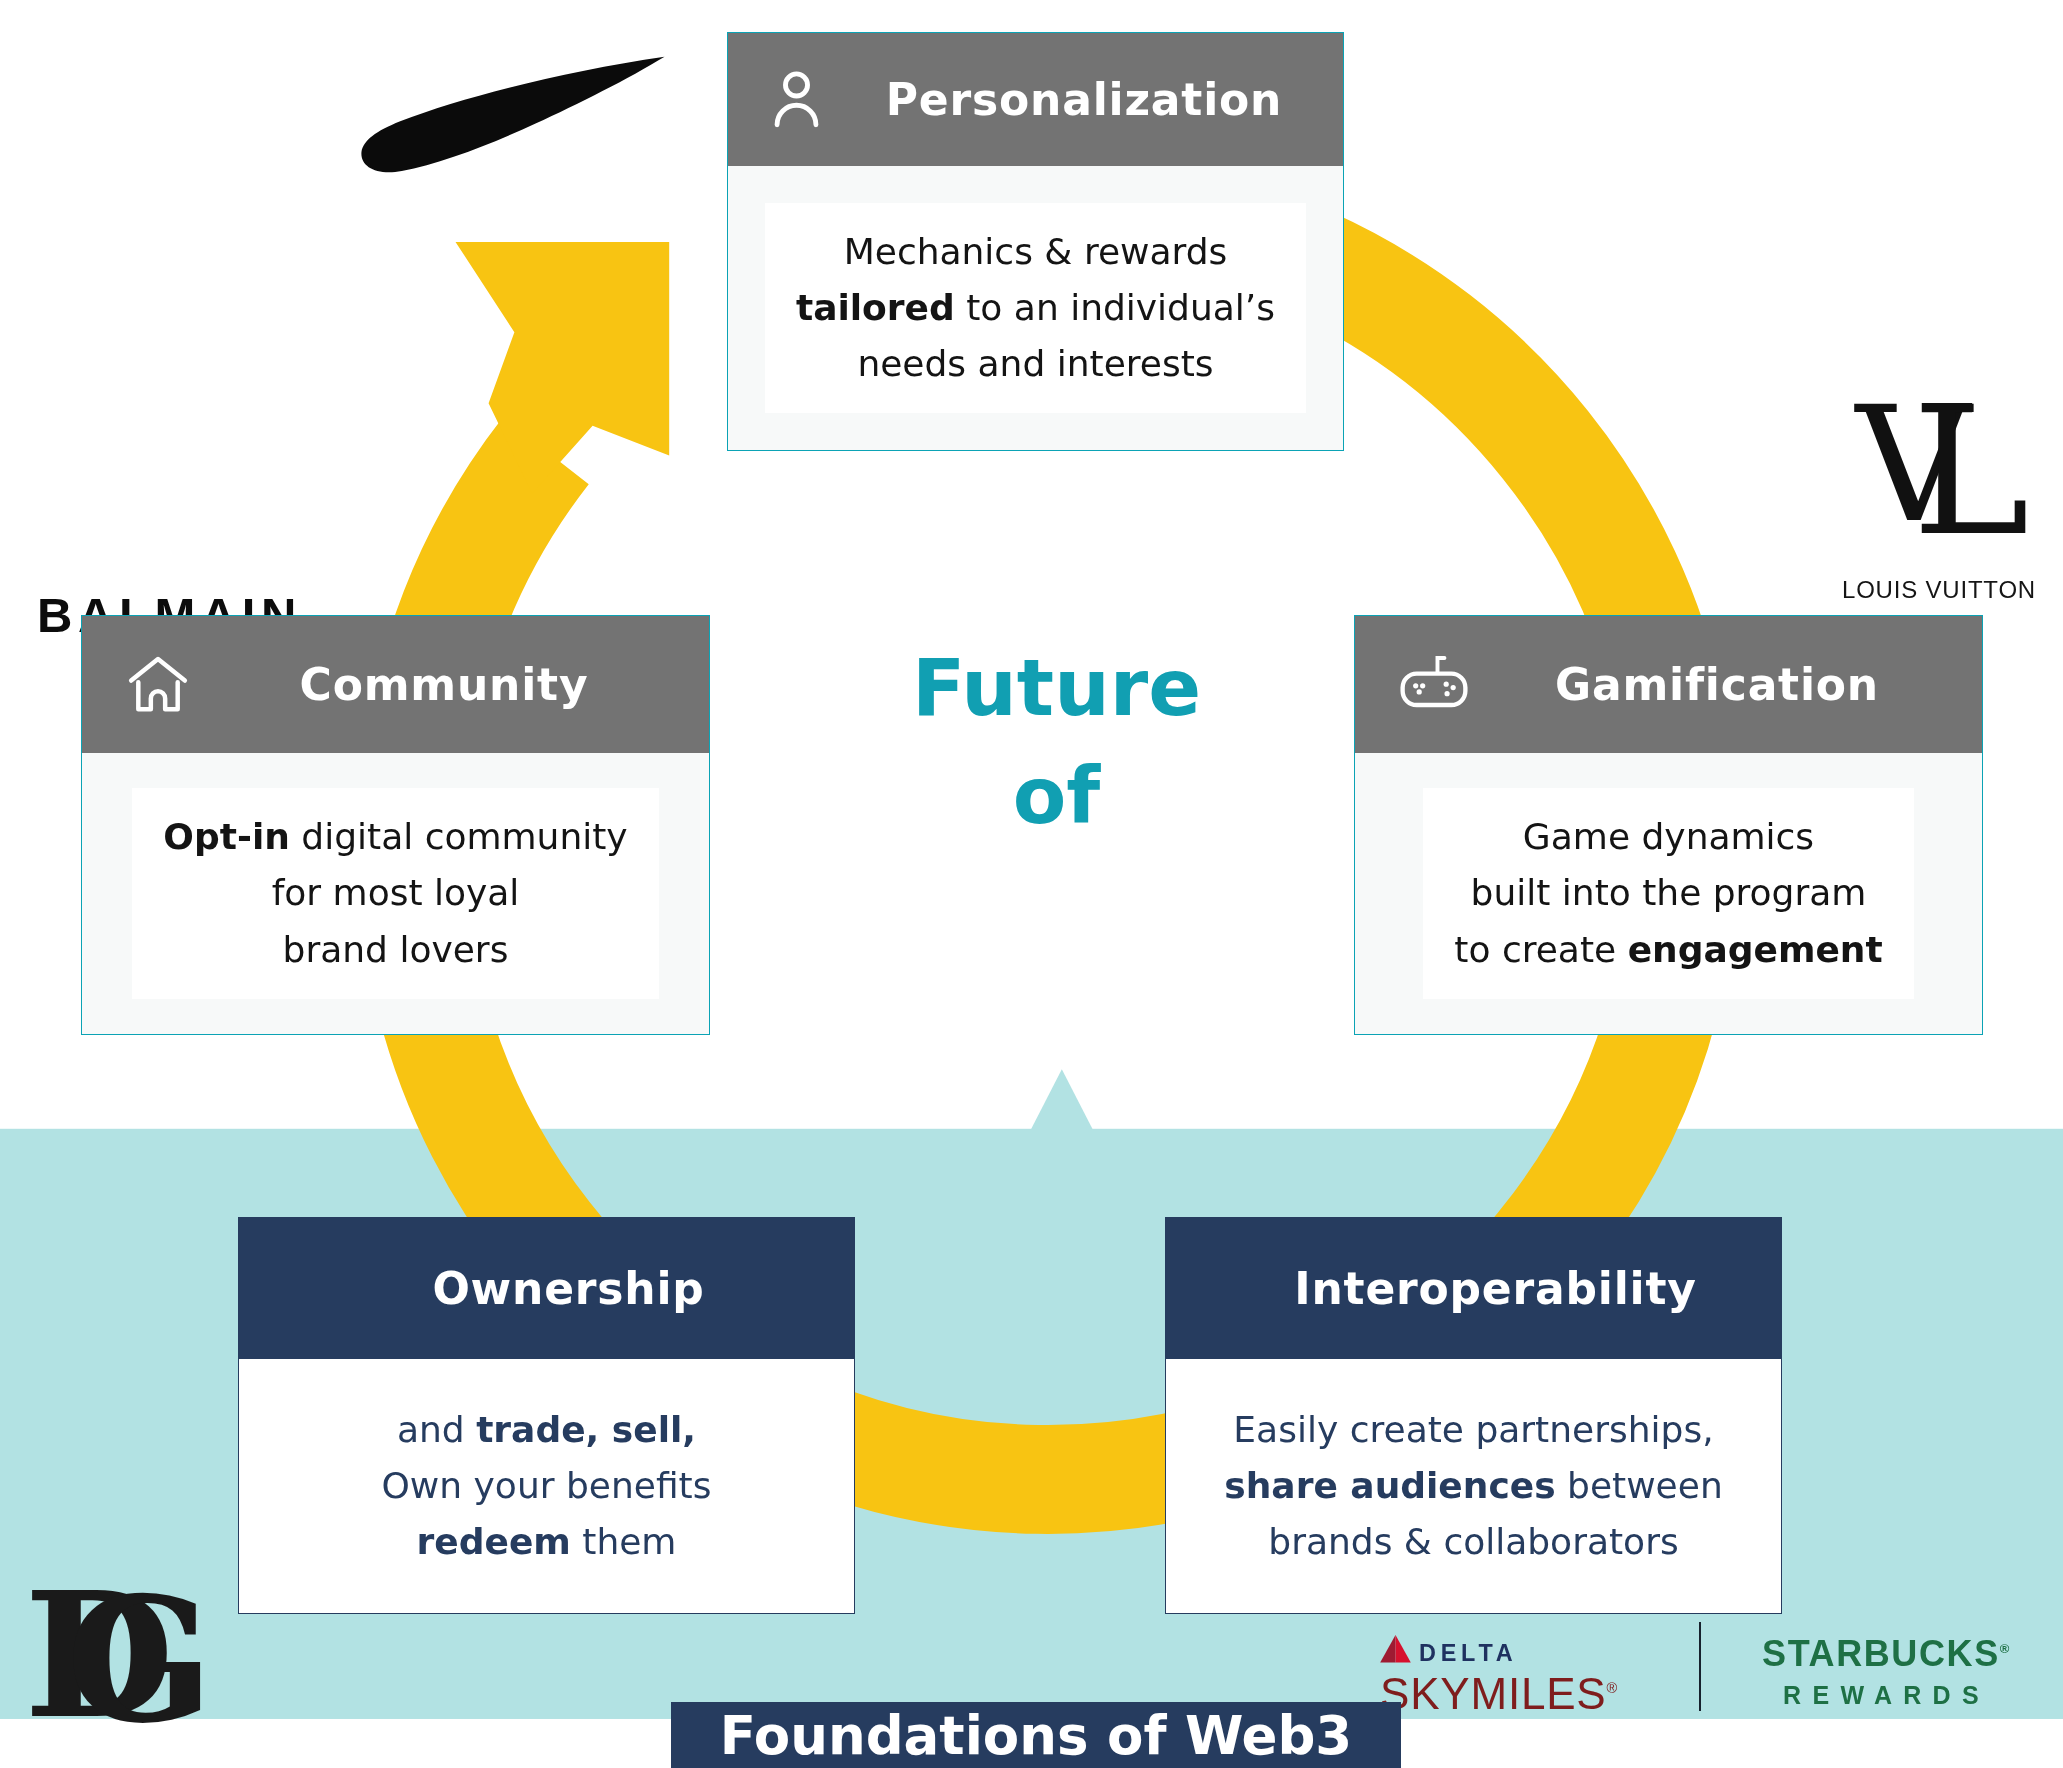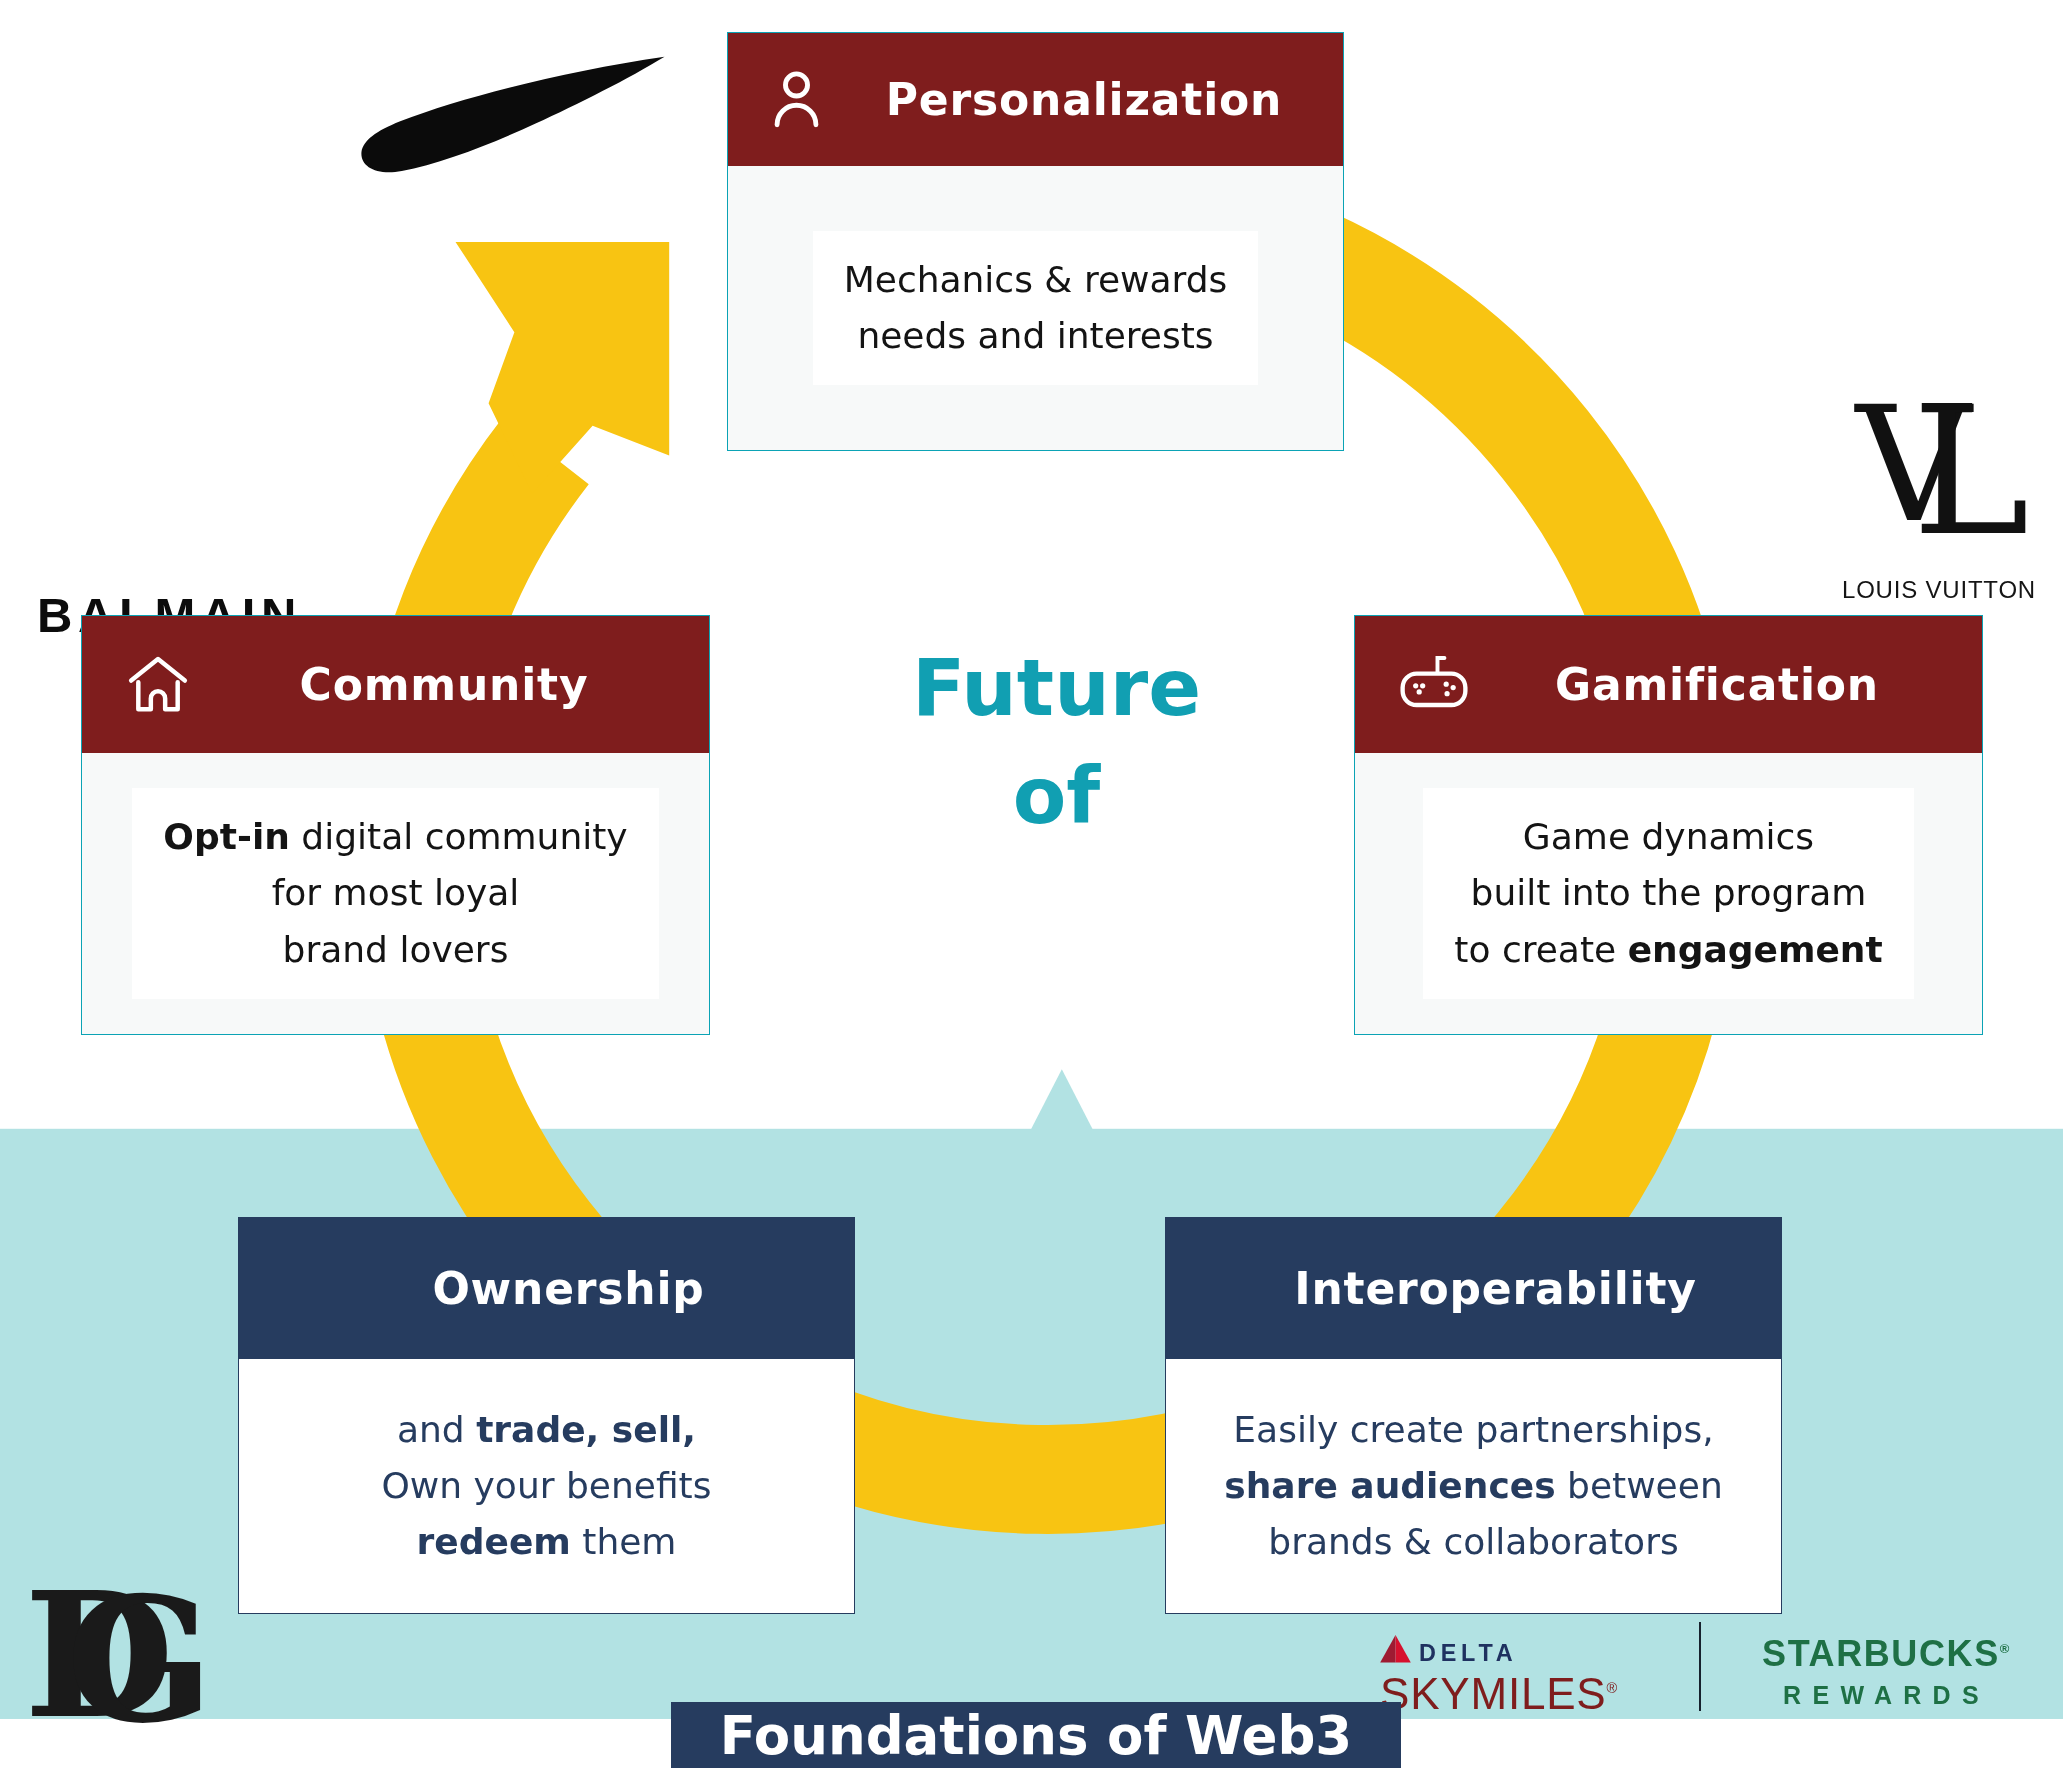--- a/index.html
+++ b/index.html
@@ -6,21 +6,21 @@
   .stage{
     position:relative; width:2064px; height:1769px; overflow:hidden;
     background:#ffffff; font-family:"DejaVu Sans", sans-serif;
   }
   .underlay{position:absolute; left:0; top:0; z-index:1;}
   
   .card{position:absolute; z-index:3; display:flex; flex-direction:column; box-sizing:border-box;}
   .card.teal{border:1.6px solid #0BA3B5; background:#F7F9F9;}
   .card.navy{border:1.6px solid #263C5F; background:#FFFFFF;}
   .card-header{position:relative; display:flex; align-items:center; justify-content:center; flex:0 0 auto;}
-  .card.teal .card-header{background:#7f1d1d;}
+  .card.teal .card-header{background:#737373;}
   .card.navy .card-header{background:#263C5F;padding-left:44px;}
   .card-title{color:#ffffff; font-weight:bold; font-size:44px; letter-spacing:0.8px;}
   .card.teal .card-title{margin-left:97px;}
   .hicon{position:absolute; left:42px; top:50%; transform:translateY(-50%); display:flex;}
   .card-body{flex:1 1 auto; display:flex; align-items:center; justify-content:center;}
   .card-text{background:#ffffff; padding:21px 31px; text-align:center;
              font-size:36px; line-height:1.56; color:#141414; white-space:nowrap;}
   .card.navy .card-text{background:#ffffff; color:#263C5F;}
   .card-text .b{font-weight:bold;}
   
@@ -97,20 +97,21 @@
         <svg width="53" height="64" viewBox="0 0 60 72">
           <circle cx="30" cy="19" r="12.5" fill="none" stroke="#ffffff" stroke-width="5.5"></circle>
           <path d="M 8 64 A 22 22 0 0 1 52 64" fill="none" stroke="#ffffff" stroke-width="5.5" stroke-linecap="round"></path>
         </svg>
       </span>
       <span class="card-title">Personalization</span>
     </div>
     <div class="card-body">
       <div class="card-text">
           <div><span>Mechanics &amp; rewards</span></div>
+          <div><span class="b">tailored</span><span> to an individual’s</span></div>
           <div><span>needs and interests</span></div>
         </div>
     </div>
   </div>
 
   <div class="card teal" style="left:81px; top:615px; width:629px; height:420px;">
     <div class="card-header" style="height:137px;">
       <span class="hicon">
         <svg width="68" height="63" viewBox="0 0 76 70">
           <path d="M 8 30 L 38 6 L 68 30" fill="none" stroke="#ffffff" stroke-width="5" stroke-linecap="round" stroke-linejoin="round"></path>

